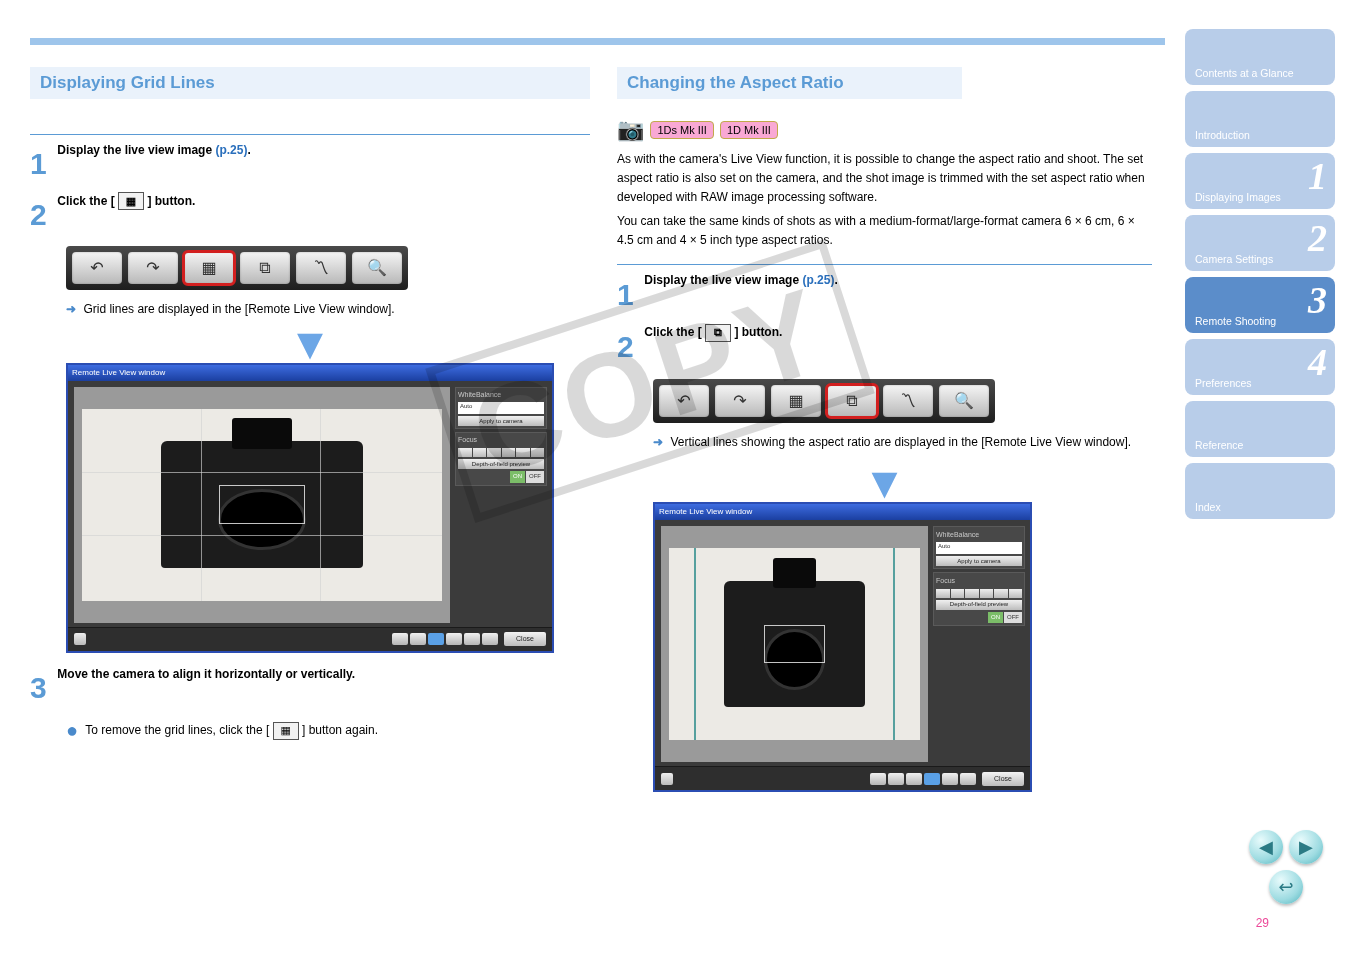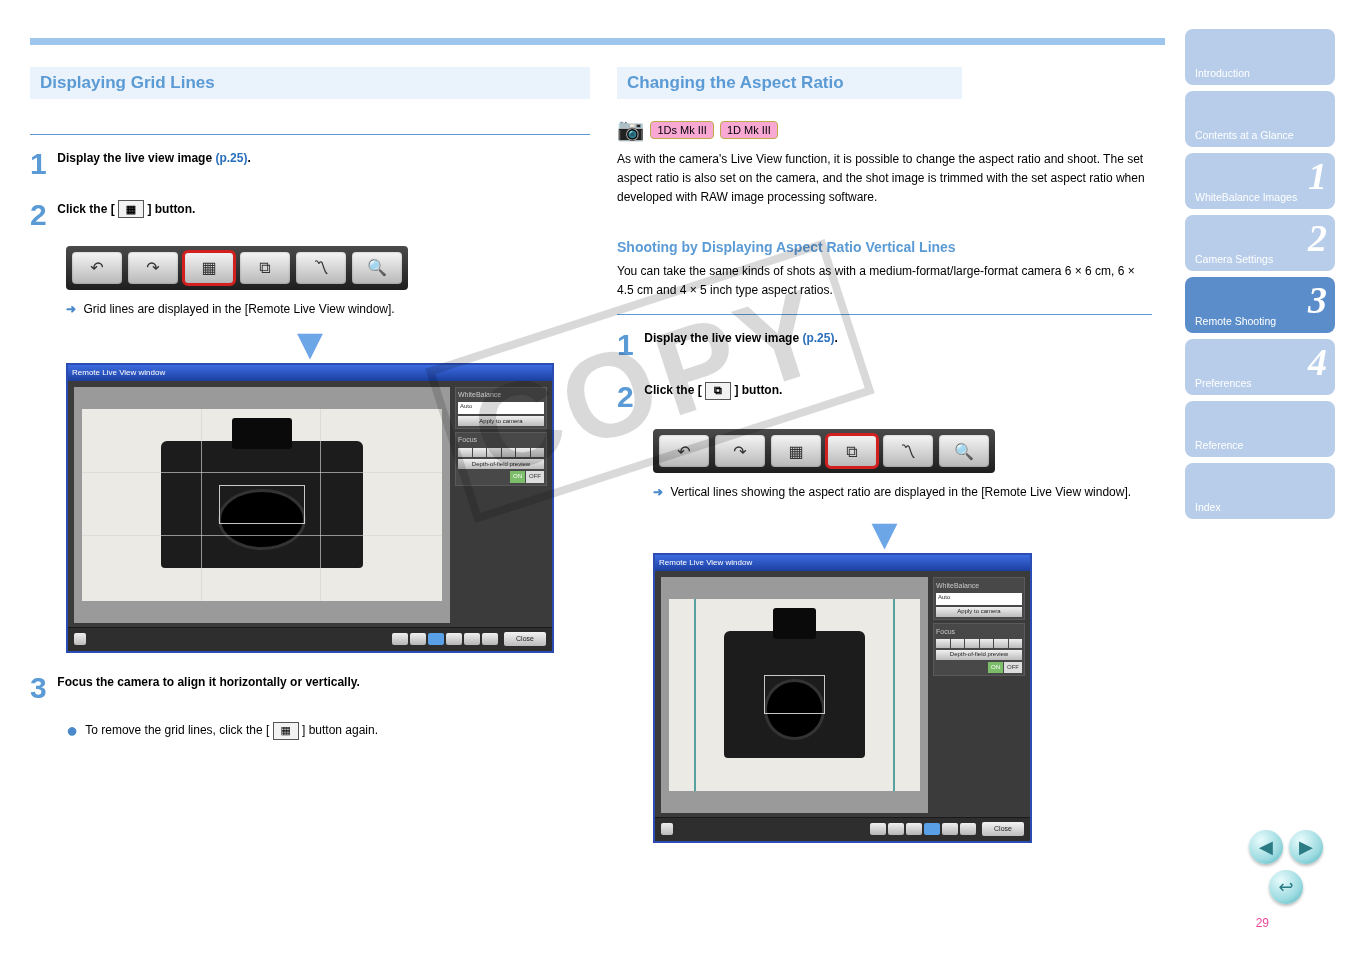--- a/index.html
+++ b/index.html
@@ -19,21 +19,21 @@
   .section-title-bar { position:absolute; height:32px; background:#eaf2fb; color:#5b9bd5; font-size:17px; font-weight:bold; display:flex; align-items:center; padding-left:10px; }
   .section-left { left:30px; top:67px; width:560px; }
   .section-right { left:617px; top:67px; width:345px; }
   .camera-badges { position:absolute; left:617px; top:119px; display:flex; align-items:center; gap:6px; }
   .camera-icon { font-size:22px; line-height:1; }
   .badge { display:inline-flex; align-items:center; justify-content:center; min-width:50px; height:18px; border:1px solid #c2a94a; border-radius:4px; background:#f9a8d4; font-size:11px; padding:0 6px; }
   .right-body { position:absolute; left:617px; top:150px; width:535px; font-size:12px; line-height:1.6; }
   .sub-rule { height:1px; background:#5b9bd5; margin-top:4px; }
   .sub-heading { color:#5b9bd5; font-size:14px; font-weight:bold; }
   .step-num { color:#5b9bd5; font-size:30px; font-weight:bold; width:24px; display:inline-block; }
-  .step-text { display:inline-block; vertical-align:top; margin-top:8px; }
+  .step-text { display:inline-block; vertical-align:top; }
   .bold { font-weight:bold; }
   .toolbar { display:flex; gap:6px; background:linear-gradient(#4a4a4a,#1e1e1e); padding:6px; border-radius:4px; width:max-content; }
   .tool-btn { width:50px; height:32px; background:linear-gradient(#f5f5f5,#b8b8b8); border-radius:4px; display:flex; align-items:center; justify-content:center; font-size:16px; color:#333; box-shadow:inset 0 0 2px rgba(0,0,0,.3);}
   .tool-btn.highlight { outline:3px solid #d21f1f; outline-offset:-1px; }
   .arrow-bullet { color:#4a8acb; font-weight:bold; margin-right:4px; }
   .result-text { font-size:12px; }
   .big-down-arrow { font-size:44px; color:#6ca6e6; text-align:center; line-height:0.5; }
   .mini-icon { display:inline-flex; width:26px; height:18px; background:#f2f2f2; border:1px solid #555; align-items:center; justify-content:center; font-size:11px; vertical-align:middle; }
 
   
@@ -189,33 +189,32 @@
               <div></div>
               <div></div>
         </div>
         <div class="close-btn">Close</div>
       </div>
     </div>
   </div>
 
   <div style="margin-top:12px;">
     <span class="step-num">3</span>
-    <span class="step-text bold">Focus the camera to align it horizontally or vertically.</span>
+    <span class="step-text bold">Move the camera to align it horizontally or vertically.</span>
   </div>
   <div style="margin-left:36px; margin-top:4px;">
     <span class="bullet-dot">●</span>
     <span>To remove the grid lines, click the [</span>
     <span class="mini-icon">▦</span>
     <span>] button again.</span>
   </div>
 </div>
 
 <div class="right-body">
   <div>As with the camera's Live View function, it is possible to change the aspect ratio and shoot. The set aspect ratio is also set on the camera, and the shot image is trimmed with the set aspect ratio when developed with RAW image processing software.</div>
-  <div style="margin-top:28px;" class="sub-heading">Shooting by Displaying Aspect Ratio Vertical Lines</div>
   <div style="margin-top:4px;">You can take the same kinds of shots as with a medium-format/large-format camera 6 × 6 cm, 6 × 4.5 cm and 4 × 5 inch type aspect ratios.</div>
 
   <div class="sub-rule" style="margin-top:14px;"></div>
 
   <div style="margin-top:6px;">
     <span class="step-num">1</span>
     <span class="step-text bold">
       <span>Display the live view image</span>
       <span style="font-weight:normal;"> </span>
       <a class="pref" href="#">(p.25)</a><span>.</span>
@@ -301,28 +300,28 @@
         <div class="close-btn">Close</div>
       </div>
     </div>
   </div>
 </div>
 
 <div class="watermark">COPY</div>
 
 <div class="sidenav">
   <div class="nav-card">
+    <div class="small">Contents at a Glance</div>
+  </div>
+  <div class="nav-card">
     <div class="small">Introduction</div>
   </div>
   <div class="nav-card">
-    <div class="small">Contents at a Glance</div>
-  </div>
-  <div class="nav-card">
     <div class="big">1</div>
-    <div class="small">WhiteBalance Images</div>
+    <div class="small">Displaying Images</div>
   </div>
   <div class="nav-card">
     <div class="big">2</div>
     <div class="small">Camera Settings</div>
   </div>
   <div class="nav-card active">
     <div class="big">3</div>
     <div class="small">Remote Shooting</div>
   </div>
   <div class="nav-card">

